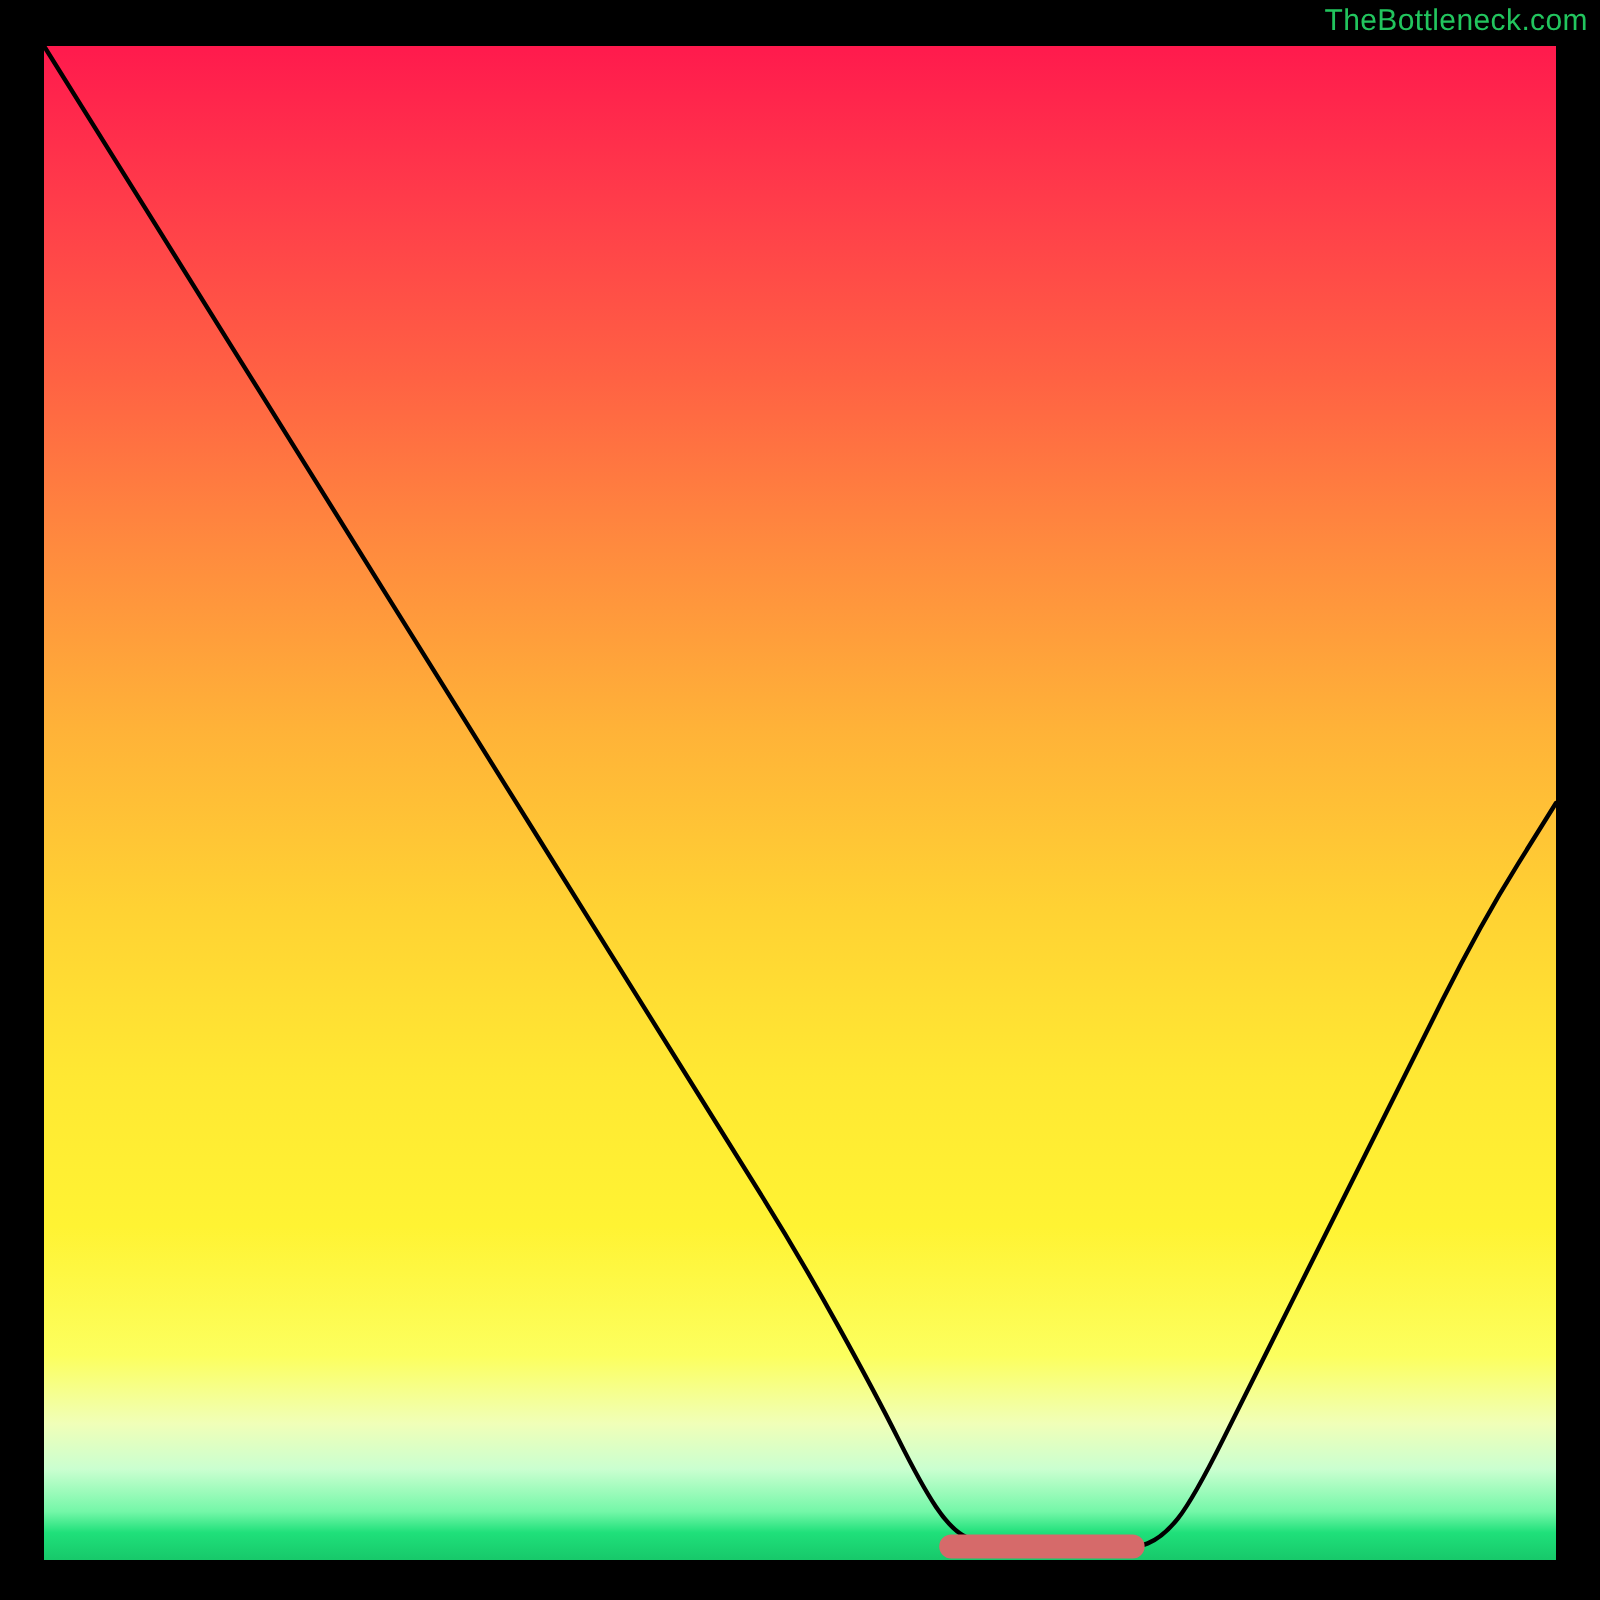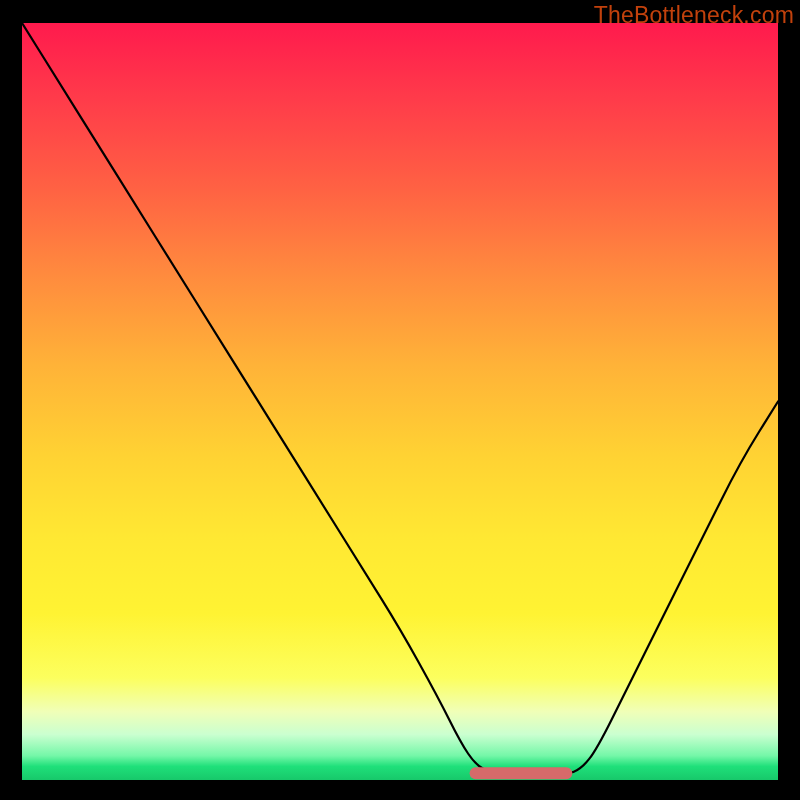--- a/index.html
+++ b/index.html
@@ -39,22 +39,22 @@
       #caffd0 94%,
       #74f7a8 96.8%,
       #1fe07a 98.2%,
       #17c86a 100%
     );
   }
   .watermark {
     position: absolute;
     top: 2px;
     right: 6px;
-    color: #c2410c;
-    font-size: 23px;
+    color: #22c55e;
+    font-size: 15px;
     font-weight: 500;
     letter-spacing: 0.2px;
     z-index: 5;
   }
   svg.curve {
     position: absolute;
     left: 0;
     top: 0;
     width: 756px;
     height: 757px;

